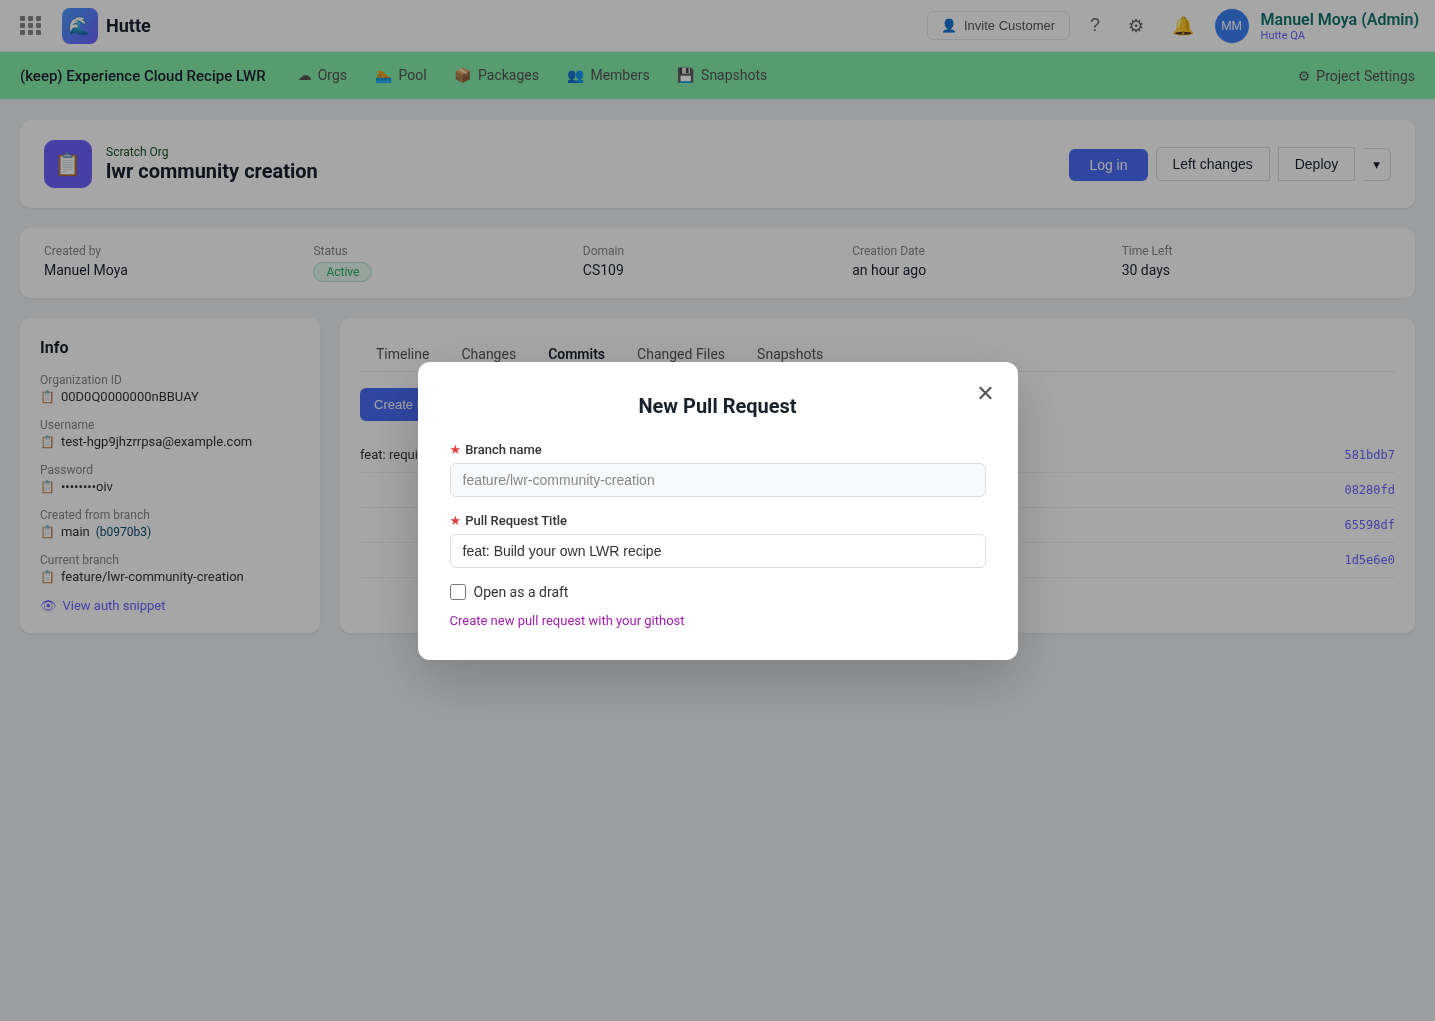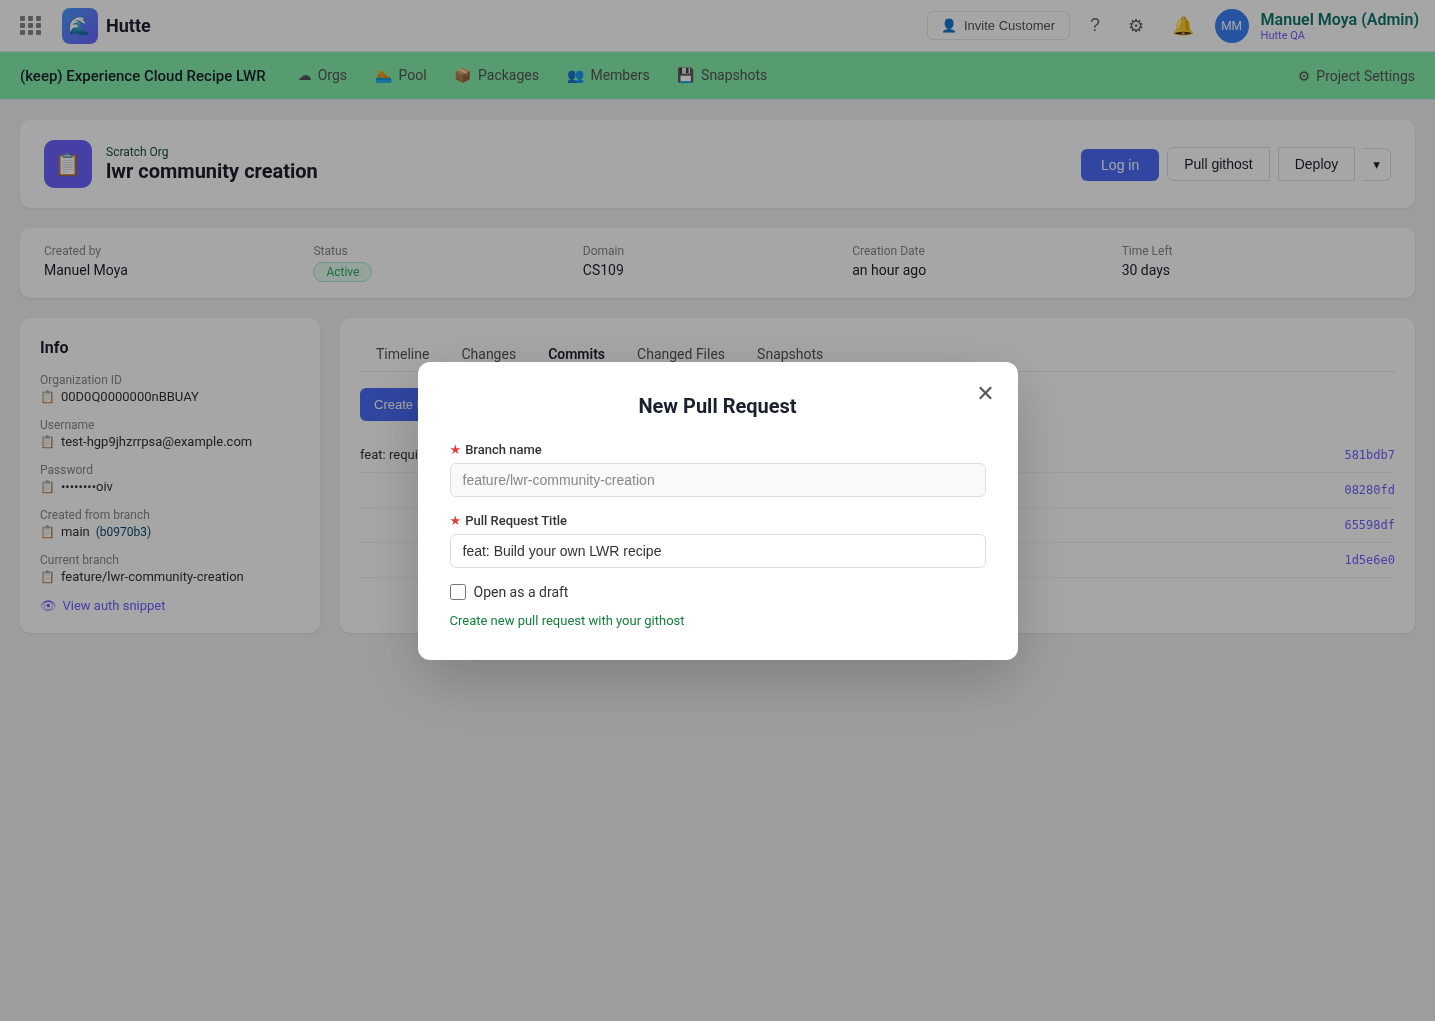--- a/index.html
+++ b/index.html
@@ -179,21 +179,21 @@
       color: #333;
       background: white;
       outline: none;
       resize: vertical;
       min-height: 80px;
       font-family: inherit;
     }
     .checkbox-row { display: flex; align-items: center; gap: 8px; margin-bottom: 12px; }
     .checkbox-row input { width: 16px; height: 16px; cursor: pointer; }
     .checkbox-label { font-size: 14px; color: #333; }
-    .githost-link { color: #15803d; font-size: 13px; cursor: pointer; text-decoration: none; }
+    .githost-link { color: #a21caf; font-size: 13px; cursor: pointer; text-decoration: none; }
     .modal-footer { display: flex; justify-content: flex-end; gap: 10px; margin-top: 24px; padding-top: 16px; border-top: 1px solid #f0f2f5; }
     .btn-cancel { background: white; color: #555; border: 1px solid #ddd; border-radius: 6px; padding: 8px 20px; cursor: pointer; font-size: 14px; }
     .btn-submit { background: #4a6cf7; color: white; border: none; border-radius: 6px; padding: 8px 20px; cursor: pointer; font-size: 14px; font-weight: 500; }
   </style>
 </head>
 <body>
 
 <div class="top-nav">
   <div class="top-nav-left">
     <div class="grid-icon">
@@ -263,21 +263,21 @@
   <div class="org-card">
     <div class="org-left">
       <div class="org-icon">📋</div>
       <div>
         <div class="org-type">Scratch Org</div>
         <div class="org-name">lwr community creation</div>
       </div>
     </div>
     <div class="org-actions">
       <button class="btn-login">Log in</button>
-      <button class="btn-pull">Pull githost</button>
+      <button class="btn-pull">Left changes</button>
       <button class="btn-deploy">Deploy</button>
       <button class="btn-dropdown">
         <span>▾</span>
       </button>
     </div>
   </div>
 
   <div class="status-bar">
     <div class="status-item">
       <div class="status-label">Created by</div>

